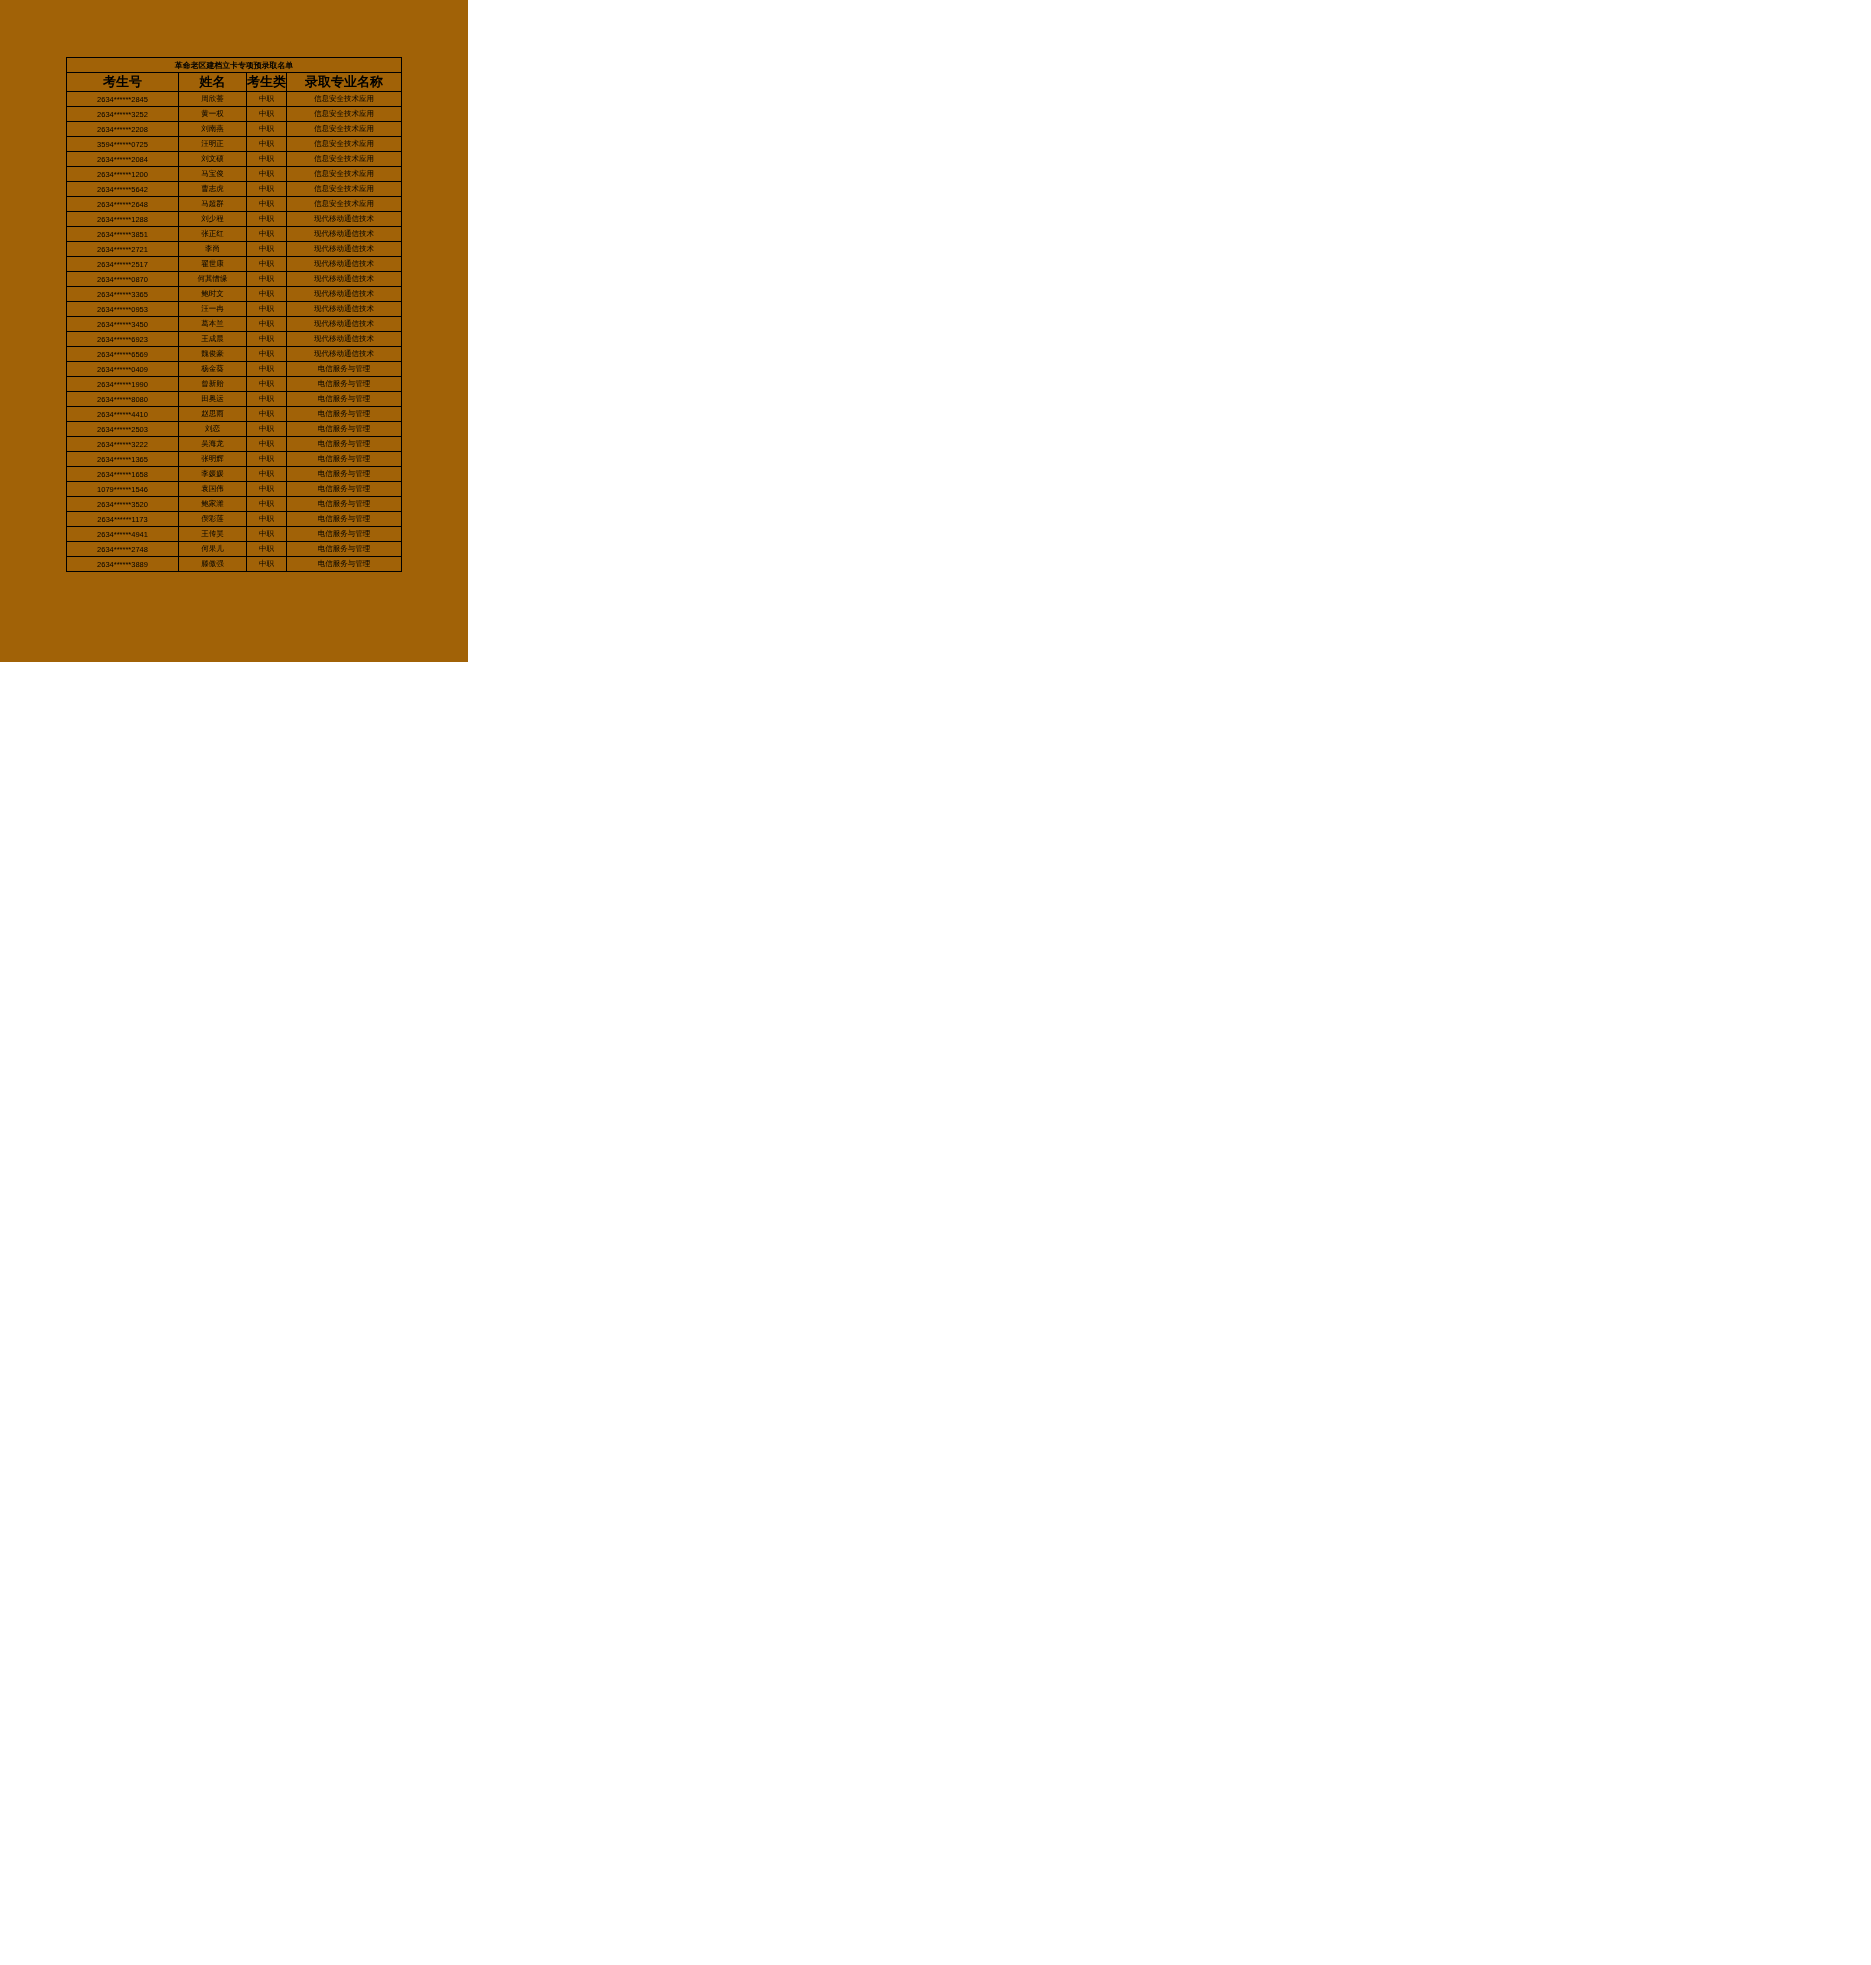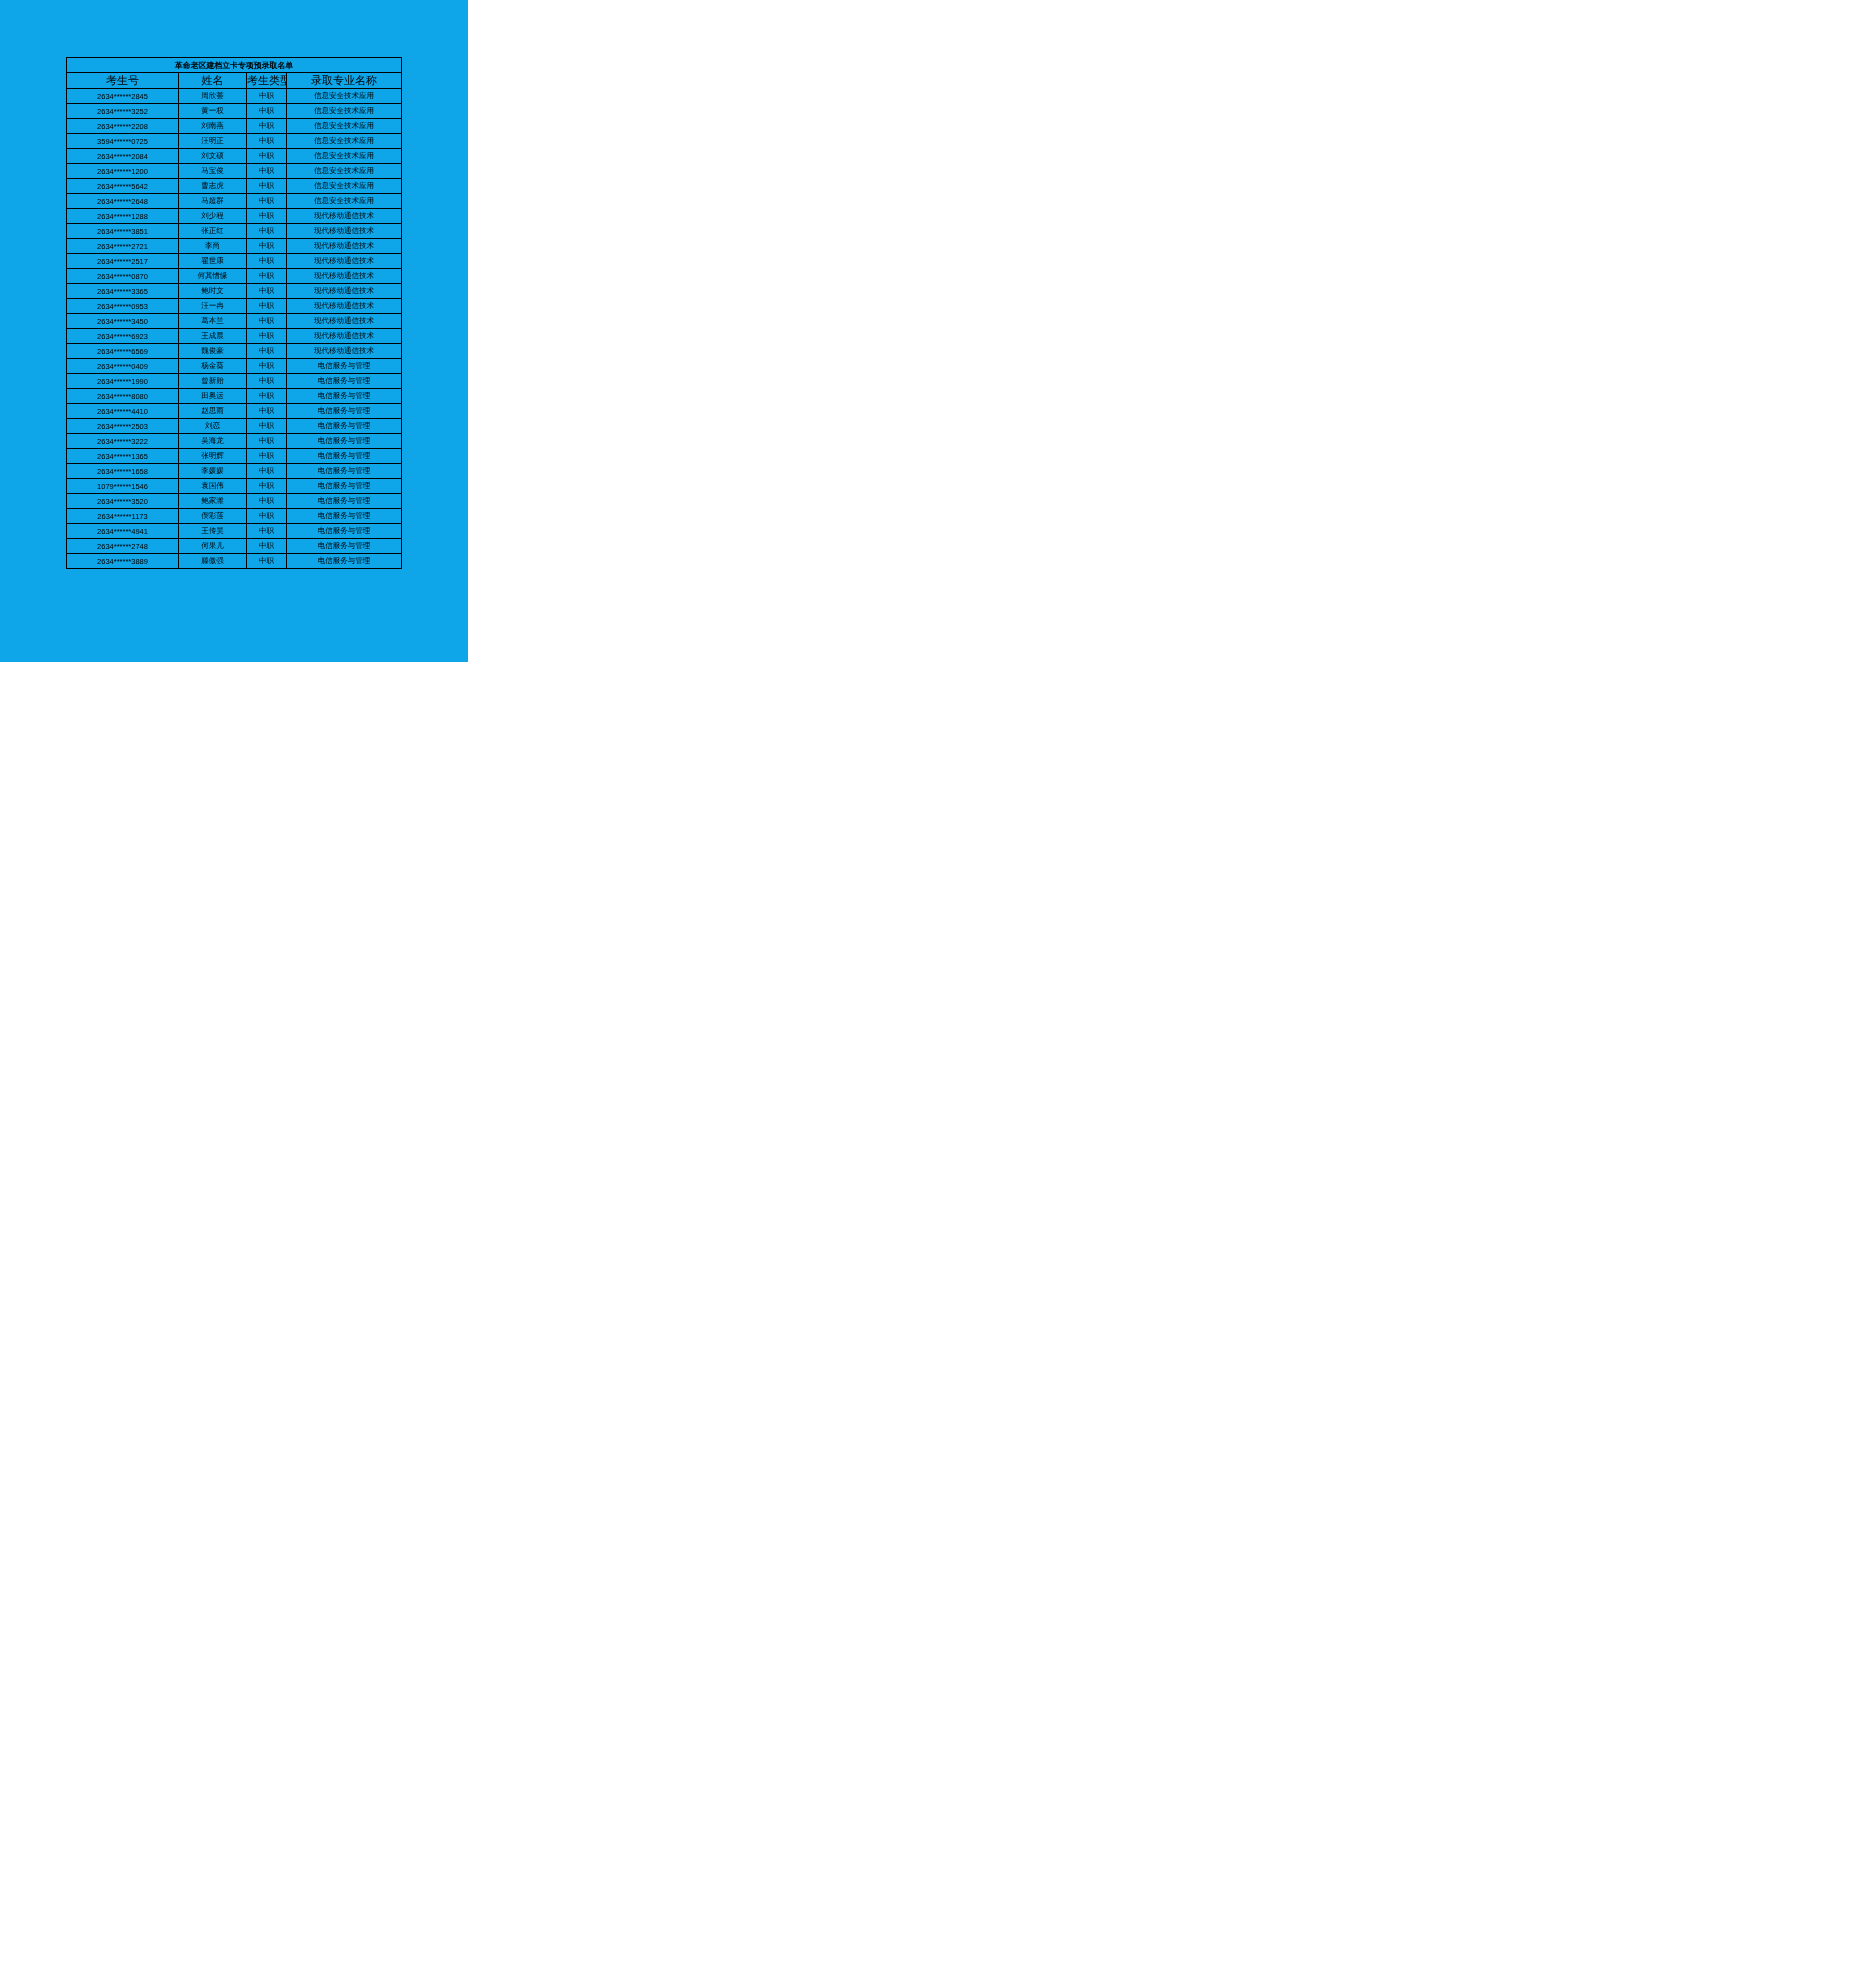--- a/index.html
+++ b/index.html
@@ -4,21 +4,21 @@
 <style>
   html, body {
     margin: 0;
     padding: 0;
     background: #ffffff;
   }
   .page {
     position: relative;
     width: 468px;
     height: 662px;
-    background: #0ea5e9;
+    background: #a16207;
     font-family: "Liberation Sans", "DejaVu Sans", sans-serif;
     color: #000000;
   }
   table.roster {
     position: absolute;
     left: 66px;
     top: 57px;
     width: 335px;
     border-collapse: collapse;
     table-layout: fixed;
@@ -35,22 +35,22 @@
     overflow: hidden;
     white-space: nowrap;
   }
   .title-cell {
     height: 14px;
     font-size: 7.9px;
     font-weight: bold;
   }
   th.col-header {
     height: 14px;
-    font-size: 11px;
-    font-weight: normal;
+    font-size: 13px;
+    font-weight: bold;
   }
   td.data-cell {
     height: 14px;
     font-size: 7.5px;
     font-weight: normal;
   }
 </style>
 </head>
 <body>
 

